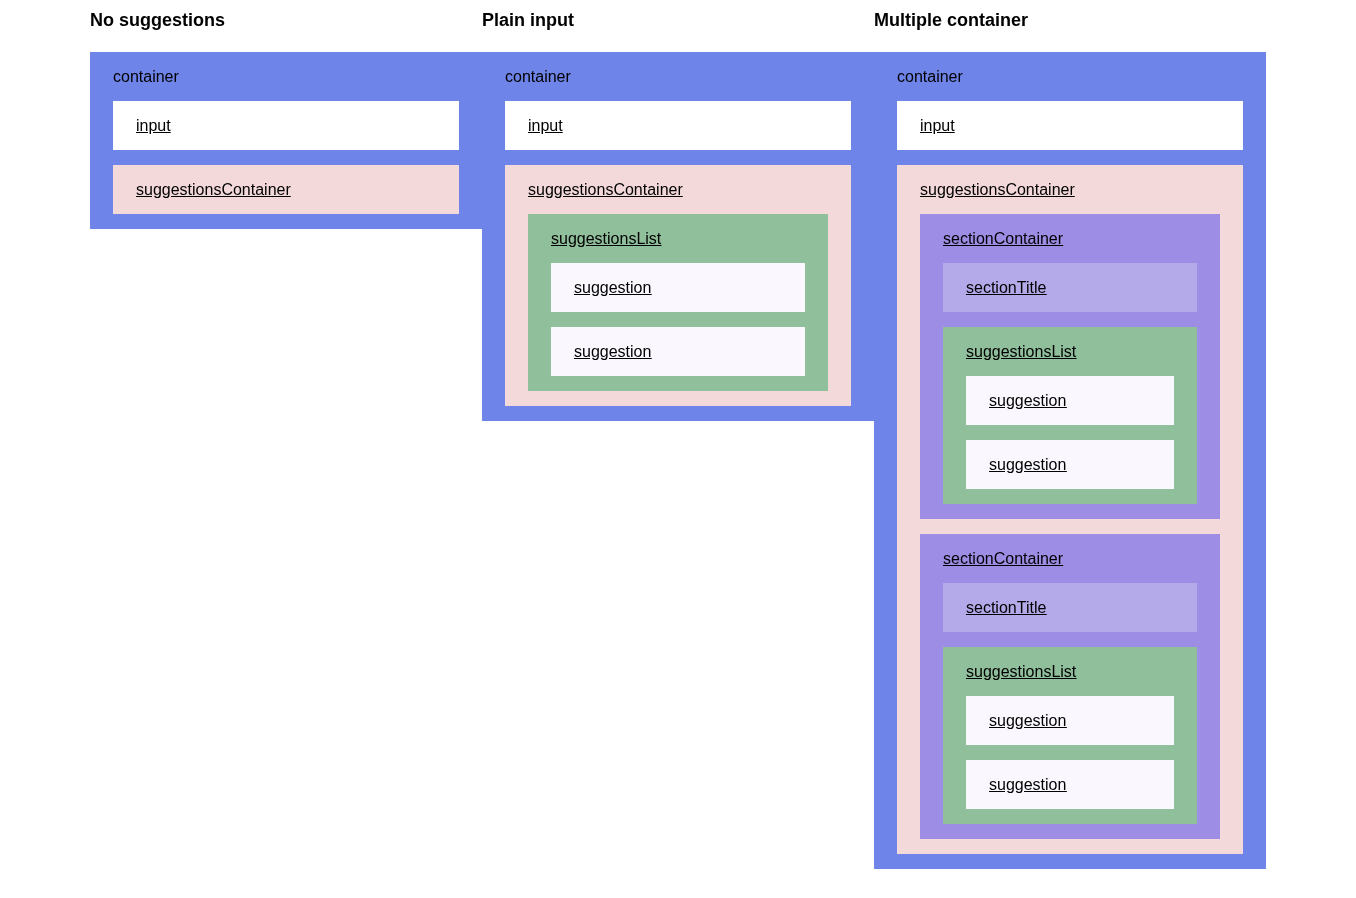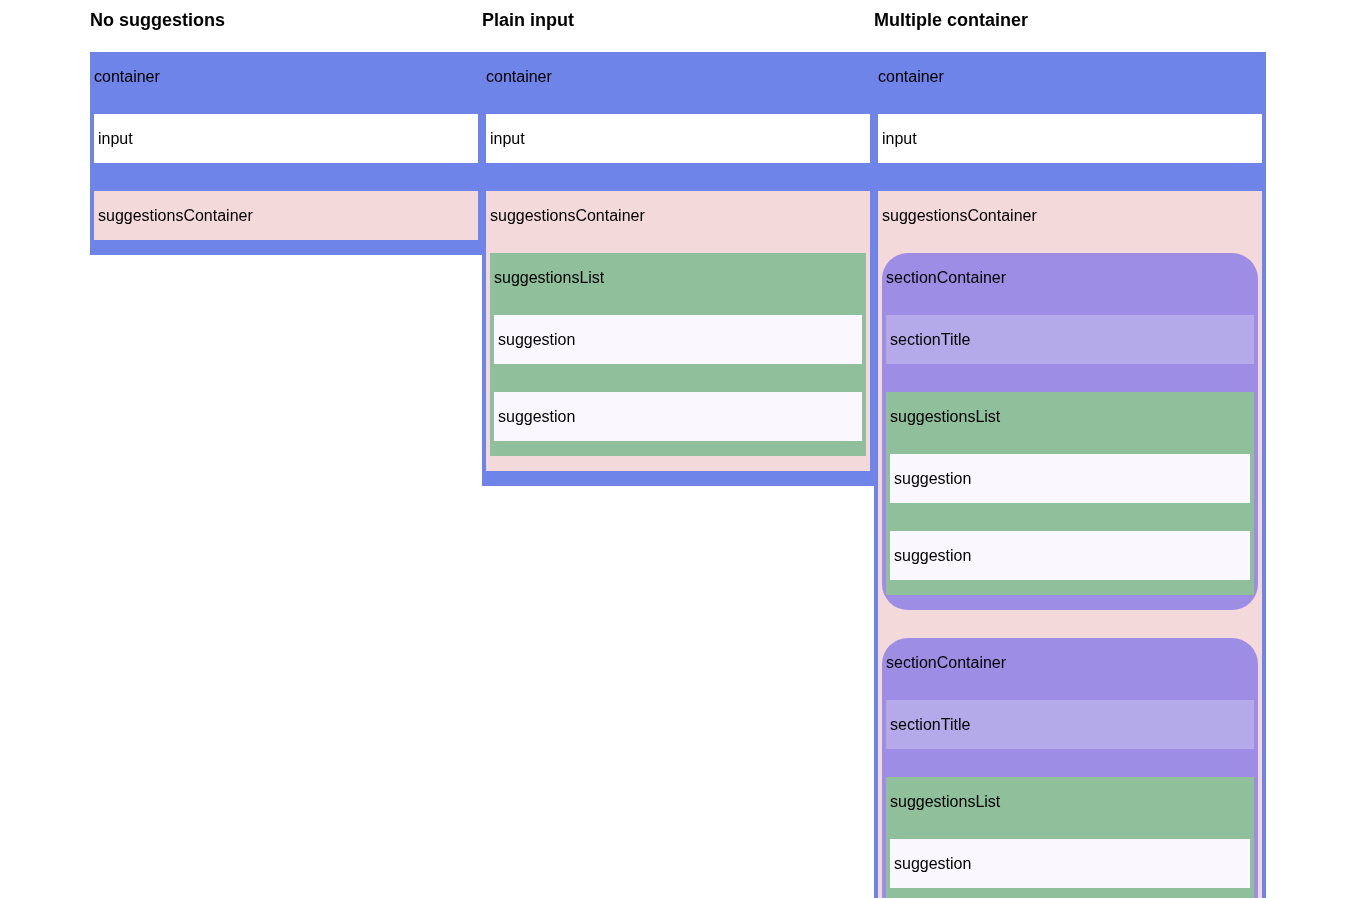--- a/index.html
+++ b/index.html
@@ -20,30 +20,30 @@
   }
   .example { width: 392px; flex: 0 0 392px; }
 
   .example-heading {
     font-size: 18px;
     font-weight: bold;
     line-height: 21px;
     margin: 0 0 21px 0;
   }
 
-  .box { padding: 15px 4px; }
-  .box > * + * { margin-top: 28px; }
+  .box { padding: 15px 23px; }
+  .box > * + * { margin-top: 15px; text-decoration: underline; }
   .box-label { display: block; line-height: 19px; }
 
   .bg-container            { background: var(--color-container, #6f84e8); }
   .bg-input                { background: var(--color-input, #ffffff); }
   .bg-suggestionsContainer { background: var(--color-suggestionsContainer, #f4d9db); }
   .bg-suggestionsList      { background: var(--color-suggestionsList, #90bf9c); }
   .bg-suggestion           { background: var(--color-suggestion, #faf8fe); }
-  .bg-sectionContainer     { background: var(--color-sectionContainer, #9d8de4); border-radius: 26px; }
+  .bg-sectionContainer     { background: var(--color-sectionContainer, #9d8de4); }
   .bg-sectionTitle         { background: var(--color-sectionTitle, #b4a9e9); }
 </style>
 </head>
 <body style="background: rgb(255, 255, 255); color: rgb(0, 0, 0);">
 
 <div class="examples">
 
   <div class="example">
     <h3 class="example-heading">No suggestions</h3>
     <div class="box bg-container">

